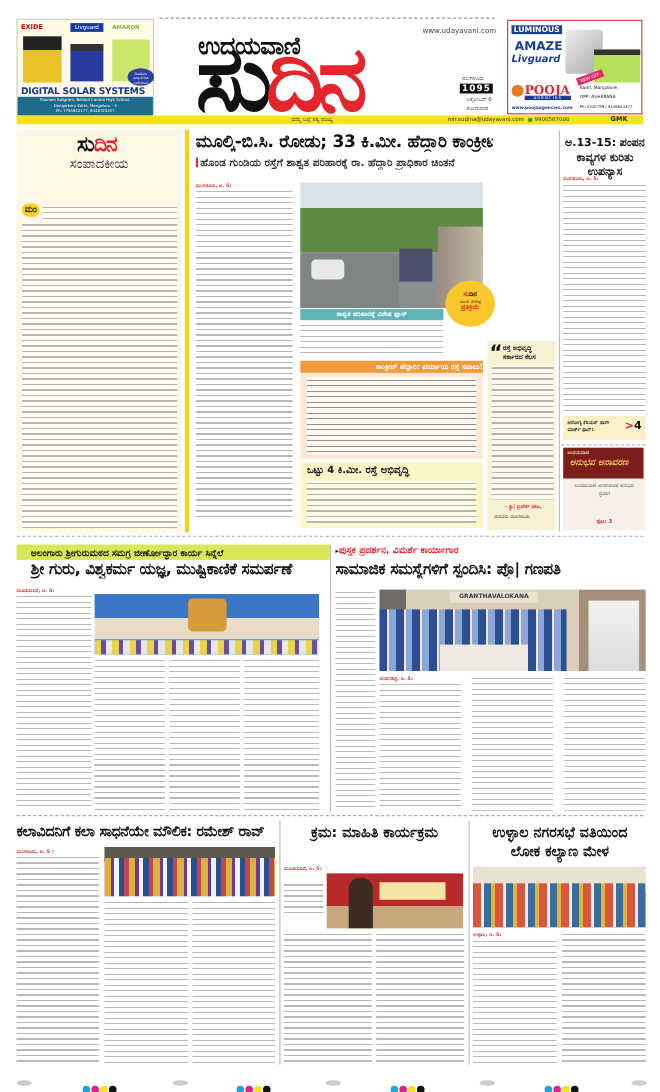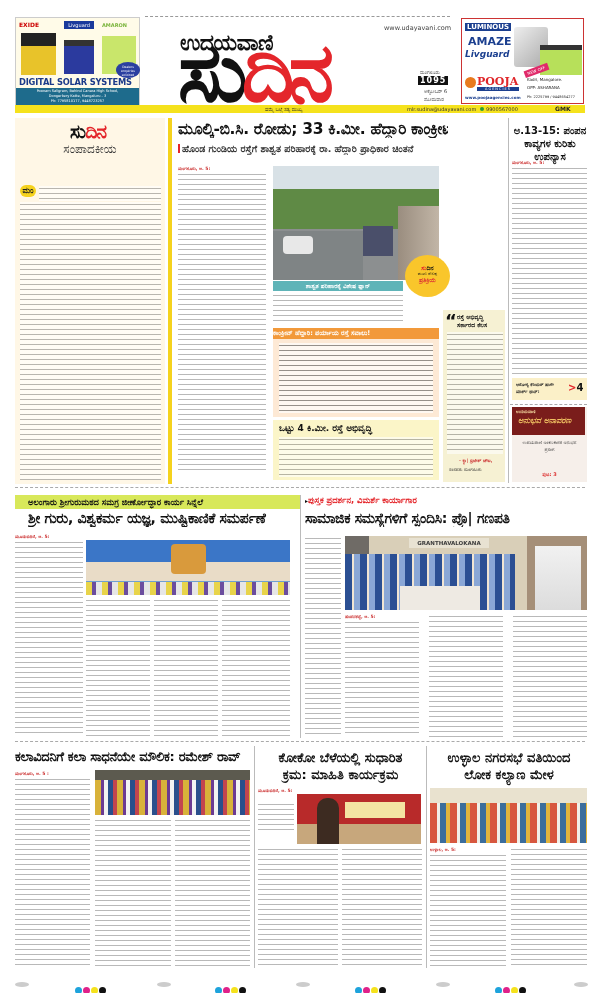--- a/index.html
+++ b/index.html
@@ -105,21 +105,21 @@
 
 <div class="abs" style="left:405px;top:255px;width:45px;height:42px;border-radius:50%;background:#f9c62b;text-align:center">
   <div class="kn" style="font-size:6px;padding-top:9px;line-height:7px">
     <span style="color:#e4262b">ಸು</span><span style="color:#111">ದಿನ</span>
   </div>
   <div style="font-size:4px;color:#111">ಮೂಲಿ ನೌಲಿಪ್ಪ</div>
   <div style="font-size:6px;color:#d33;font-weight:bold">ಪ್ರತಿಕ್ರಿಯೆ</div>
 </div>
 
 <div class="abs" style="left:273px;top:328px;width:166px;height:11px;background:#f2993a">
-  <div style="color:#fff;font-size:6.5px;font-weight:bold;text-align:left;line-height:11px;white-space:nowrap;overflow:hidden">ಕಾಂಕ್ರೀಟ್ ಹೆದ್ದಾರಿ: ಪರ್ಯಾಯ ರಸ್ತೆ ಸವಾಲು!</div>
+  <div style="color:#fff;font-size:6.5px;font-weight:bold;text-align:right;line-height:11px;white-space:nowrap;overflow:hidden">ಕಾಂಕ್ರೀಟ್ ಹೆದ್ದಾರಿ: ಪರ್ಯಾಯ ರಸ್ತೆ ಸವಾಲು!</div>
 </div>
 <div class="abs" style="left:273px;top:339px;width:166px;height:78px;background:#fde9d5">
   <div class="abs lines-d" style="left:6px;top:4px;width:154px;height:70px"></div>
 </div>
 
 <div class="abs" style="left:273px;top:420px;width:166px;height:60px;background:#fbf5c8">
   <div class="abs kn" style="left:6px;top:3px;font-size:9px;color:#111;white-space:nowrap">ಒಟ್ಟು 4 ಕಿ.ಮೀ. ರಸ್ತೆ ಅಭಿವೃದ್ಧಿ</div>
   <div class="abs lines" style="left:6px;top:17px;width:154px;height:40px"></div>
 </div>
 
@@ -193,21 +193,20 @@
 <div class="abs lines" style="left:15px;top:777px;width:75px;height:190px"></div>
 <div class="abs photo" style="left:95px;top:770px;width:155px;height:45px;background:linear-gradient(180deg,#5c5a4f 0 30%,#e4e4e4 30% 100%)">
   <div class="abs" style="left:0;top:10px;width:155px;height:35px;background:repeating-linear-gradient(90deg,#d8b23a 0 6px,#6c3a91 6px 9px,#f2f2f2 9px 13px,#2a4f8c 13px 18px,#c3454f 18px 22px)"></div>
 </div>
 <div class="abs lines" style="left:95px;top:818px;width:76px;height:149px"></div>
 <div class="abs lines" style="left:175px;top:818px;width:75px;height:149px"></div>
 
 <div class="vrule" style="left:254px;top:746px;height:222px"></div>
 
 <div class="abs kn" style="left:258px;top:749px;width:165px;text-align:center;font-size:13px;line-height:17px;color:#111">
-  <div>ಕೋಕೋ ಬೆಳೆಯಲ್ಲಿ ಸುಧಾರಿತ</div>
   <div>ಕ್ರಮ: ಮಾಹಿತಿ ಕಾರ್ಯಕ್ರಮ</div>
 </div>
 <div class="abs" style="left:258px;top:788px;width:36px;font-size:4.5px;color:#c33;font-weight:bold;line-height:6px">ಮೂಡುಬಿದಿರೆ, ಅ. 5:</div>
 <div class="abs lines" style="left:258px;top:802px;width:36px;height:30px"></div>
 <div class="abs photo" style="left:297px;top:794px;width:124px;height:50px;background:linear-gradient(180deg,#b82a2a 0 60%,#c7a77c 60% 100%)">
   <div class="abs" style="left:20px;top:4px;width:22px;height:46px;background:#3d2b21;border-radius:10px 10px 0 0"></div>
   <div class="abs" style="left:48px;top:8px;width:60px;height:16px;background:#f4e3a3"></div>
 </div>
 <div class="abs lines" style="left:258px;top:847px;width:80px;height:120px"></div>
 <div class="abs lines" style="left:342px;top:847px;width:80px;height:120px"></div>

